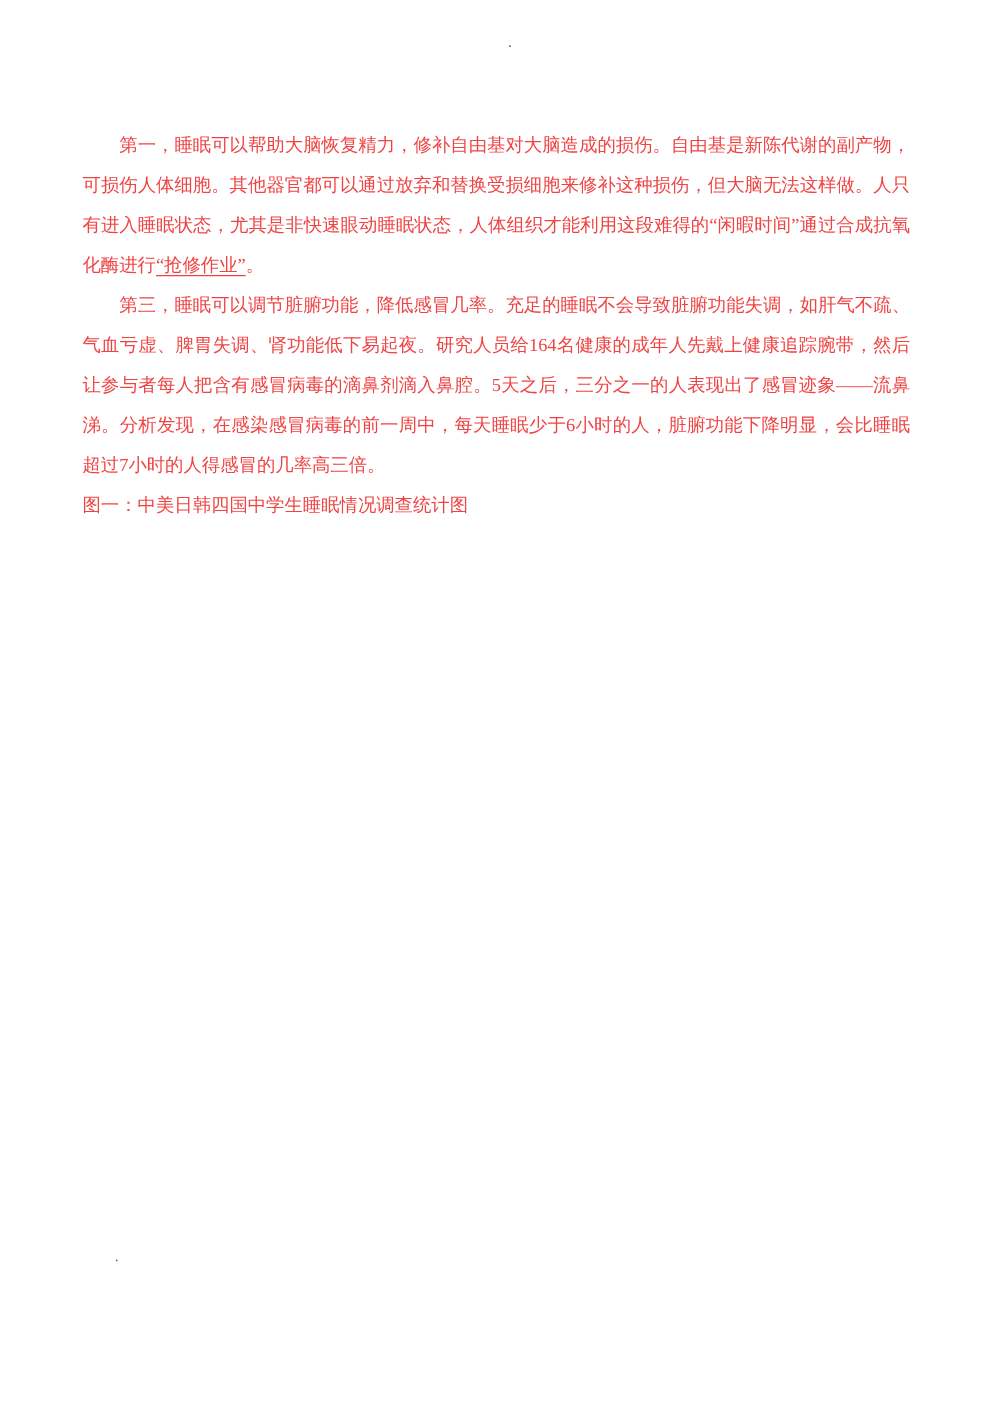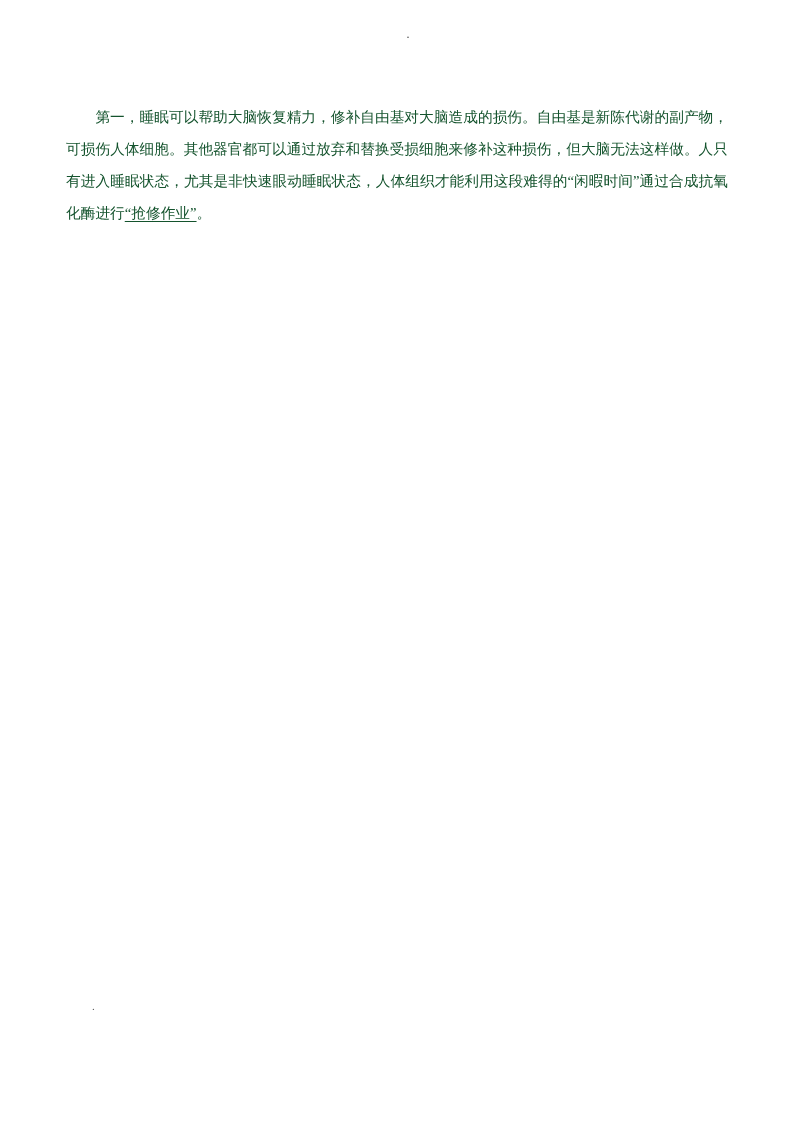--- a/index.html
+++ b/index.html
@@ -22,21 +22,21 @@
     font-size: 12px;
     color: #444444;
   }
   .content {
     position: absolute;
     left: 66px;
     top: 101px;
     width: 662px;
     font-size: 14.7px;
     line-height: 32px;
-    color: #14532d;
+    color: #ef4444;
     text-align: justify;
   }
   .para {
     margin: 0;
     padding: 0;
     text-indent: 2em;
   }
   .para.no-indent {
     text-indent: 0;
   }
@@ -57,21 +57,23 @@
 
 <div class="page">
 
   <div class="top-mark">·</div>
 
   <div class="content">
 
     <p class="para"><span>第一，睡眠可以帮助大脑恢复精力，修补自由基对大脑造成的损伤。自由基是新陈代谢的副产物，可损伤人体细胞。其他器官都可以通过放弃和替换受损细胞来修补这种损伤，但大脑无法这样做。人只有进入睡眠状态，尤其是非快速眼动睡眠状态，人体组织才能利用这段难得的“闲暇时间”通过合成抗氧化酶进行</span><span class="underline">“抢修作业”</span><span>。</span></p>
 
 
+    <p class="para">第三，睡眠可以调节脏腑功能，降低感冒几率。充足的睡眠不会导致脏腑功能失调，如肝气不疏、气血亏虚、脾胃失调、肾功能低下易起夜。研究人员给164名健康的成年人先戴上健康追踪腕带，然后让参与者每人把含有感冒病毒的滴鼻剂滴入鼻腔。5天之后，三分之一的人表现出了感冒迹象——流鼻涕。分析发现，在感染感冒病毒的前一周中，每天睡眠少于6小时的人，脏腑功能下降明显，会比睡眠超过7小时的人得感冒的几率高三倍。</p>
 
 
 
+    <p class="para no-indent">图一：中美日韩四国中学生睡眠情况调查统计图</p>
 
   </div>
 
   <div class="bottom-mark">.</div>
 
 </div>
 
 </body></html>

